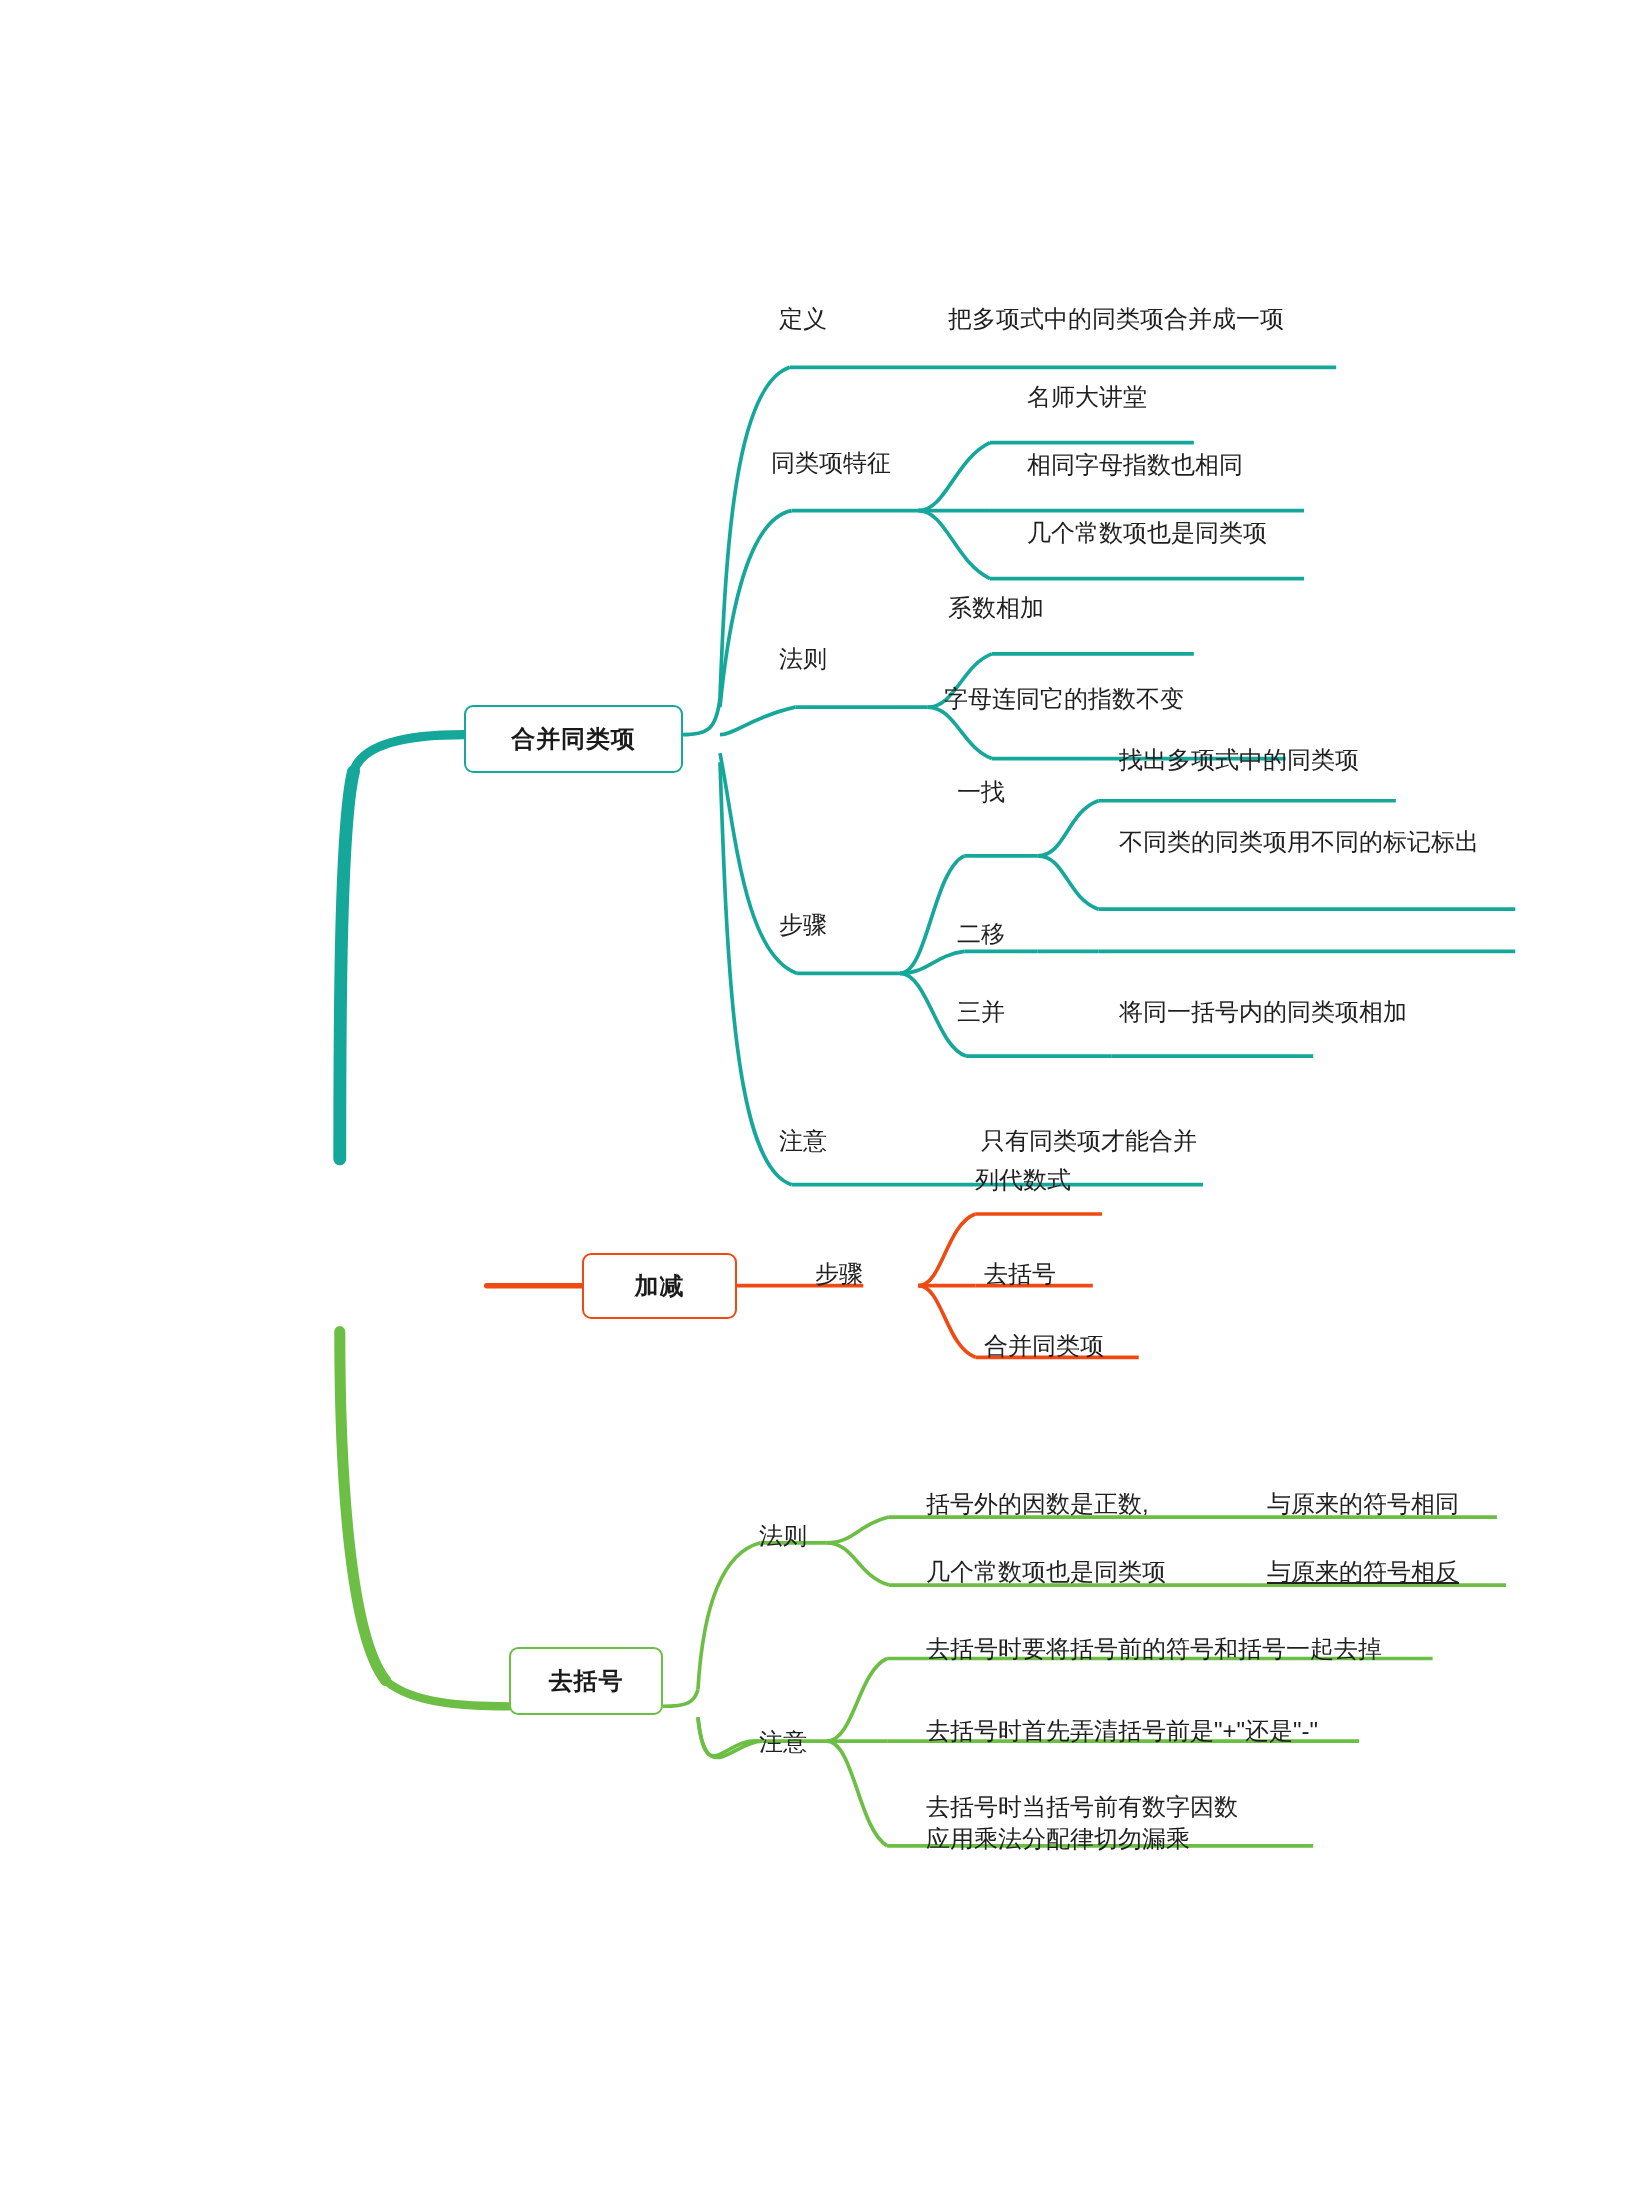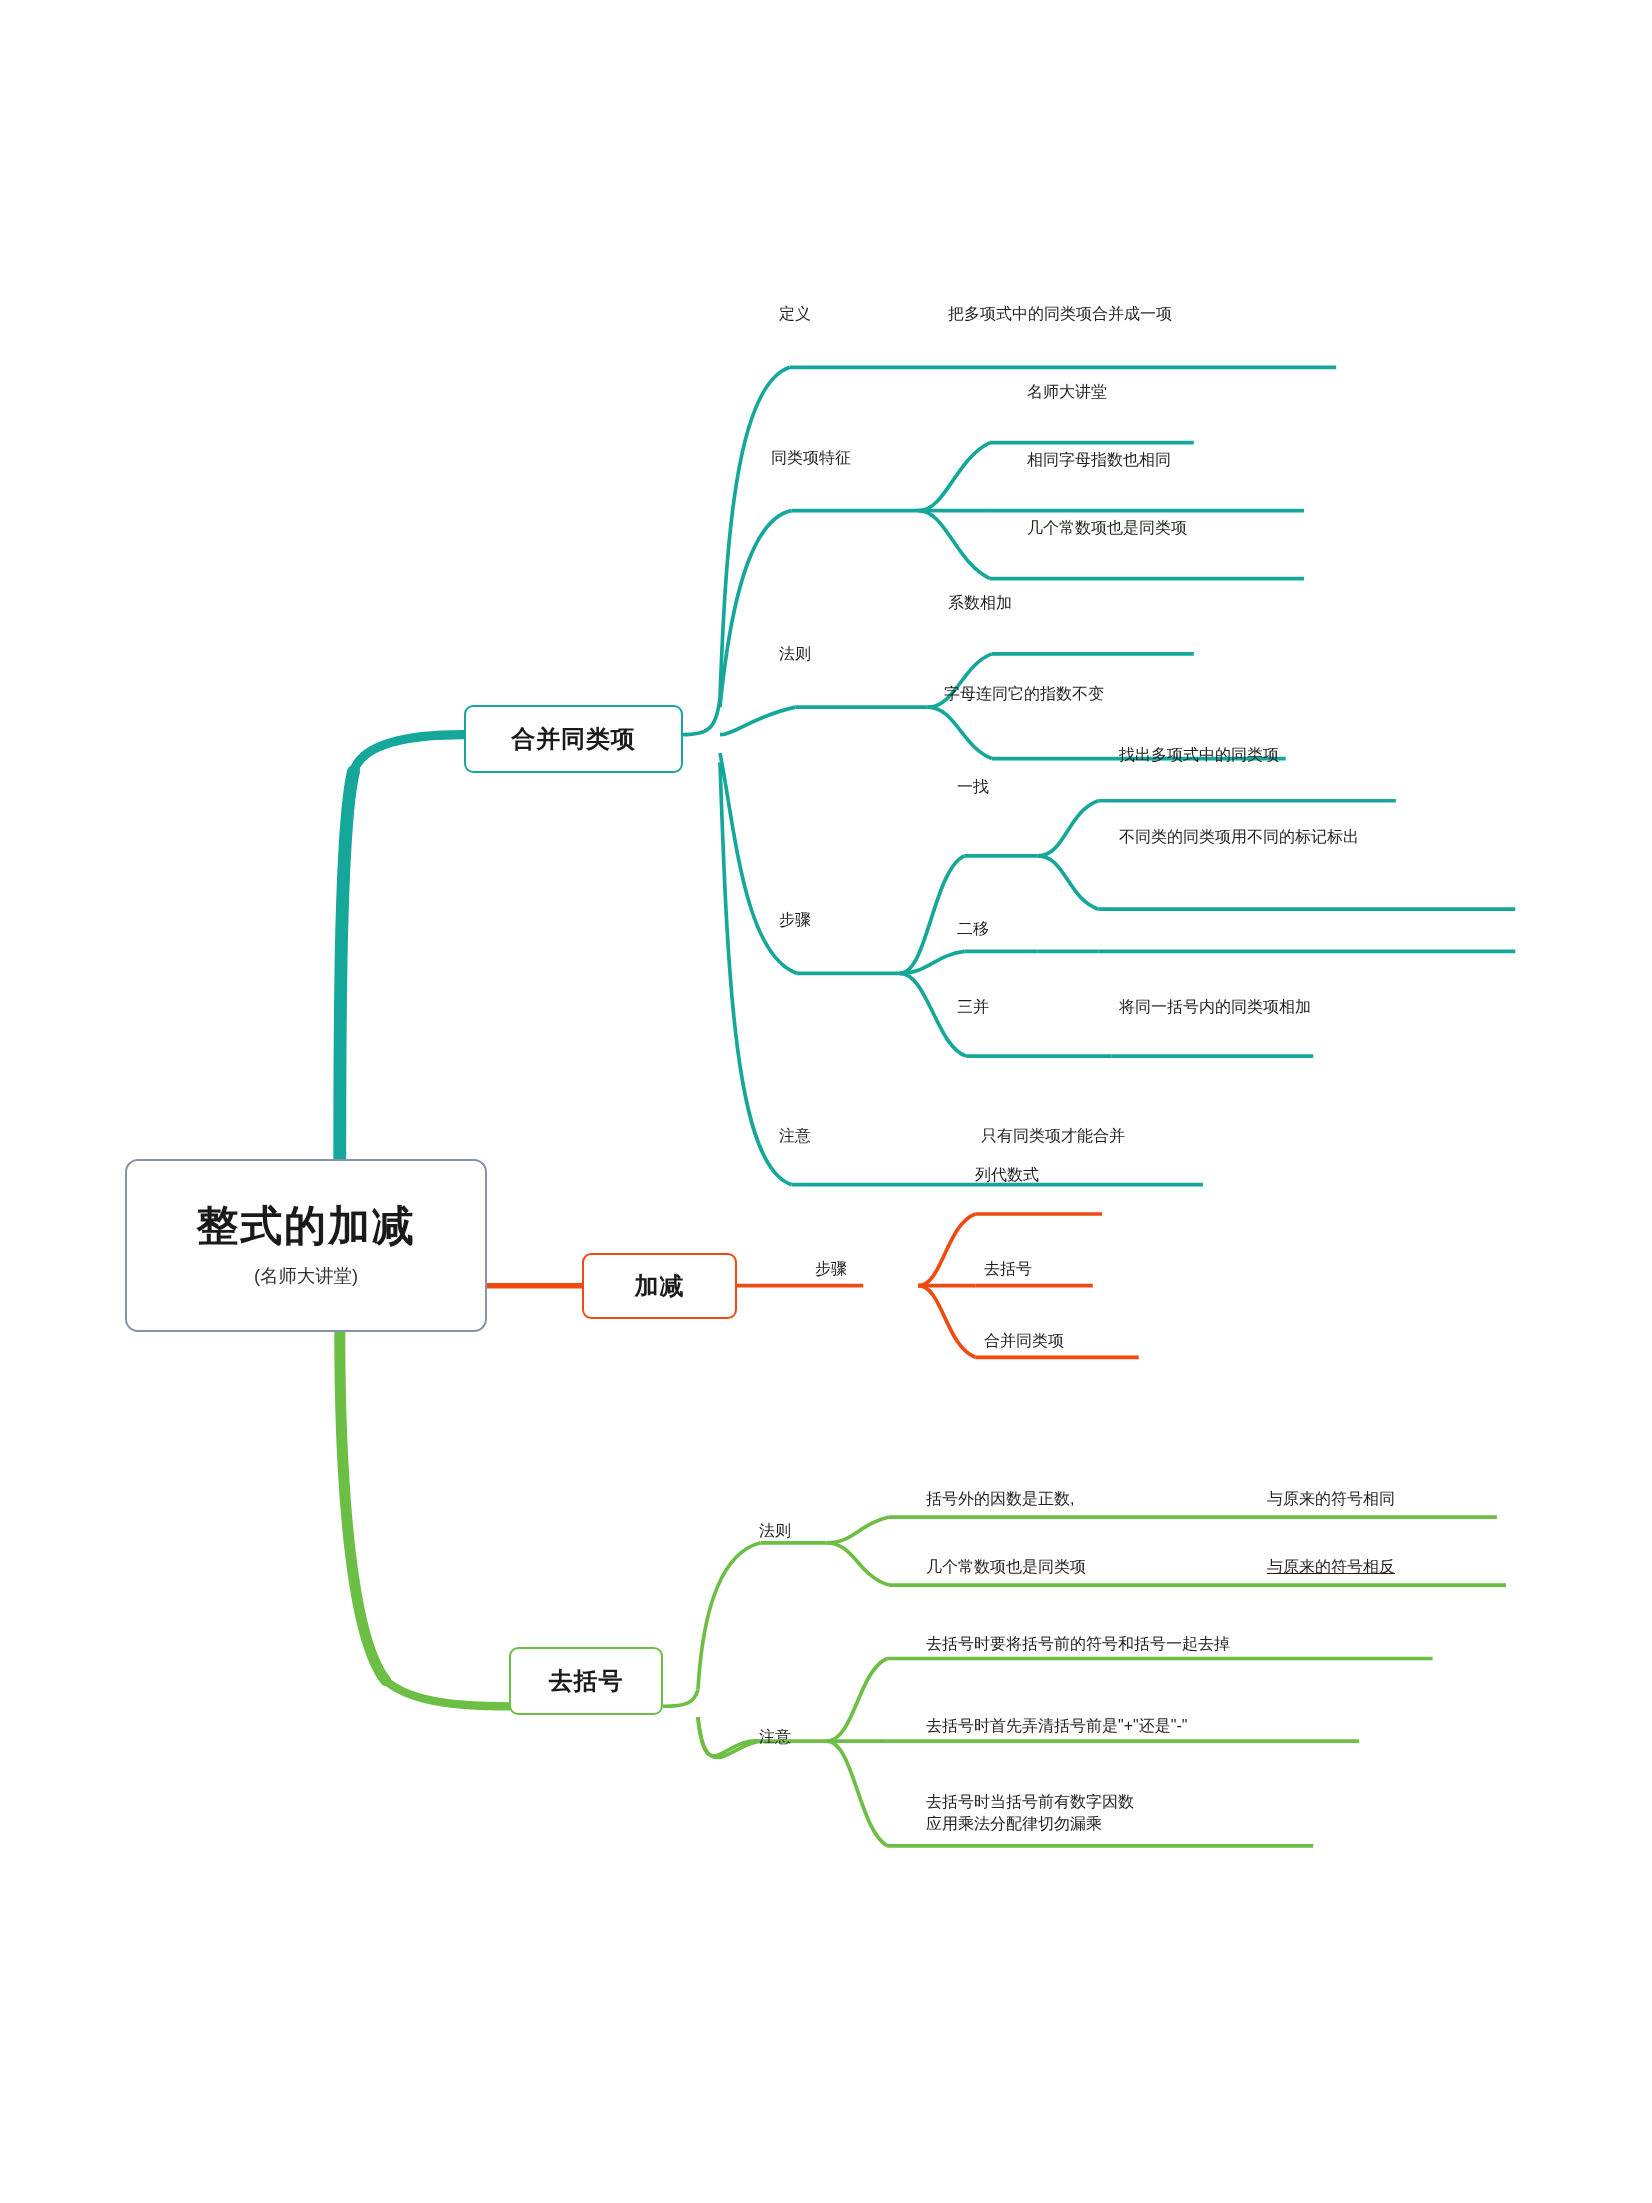--- a/index.html
+++ b/index.html
@@ -73,21 +73,21 @@
   .branch-orange { border: 2.8px solid #ef4a12; }
   .branch-green { border: 2.8px solid #6cbe45; }
 
   #branch-1 { left: 464px; top: 705px; width: 219px; height: 68px; }
   #branch-2 { left: 582px; top: 1253px; width: 155px; height: 66px; }
   #branch-3 { left: 509px; top: 1647px; width: 154px; height: 68px; }
 
   
   .lbl {
     position: absolute;
-    font-size: 16px;
+    font-size: 24px;
     color: #1f1f1f;
     white-space: pre;
     line-height: 1.35;
   }
 
   
   .footer {
     position: absolute;
     left: 0;
     top: 2129px;
@@ -182,24 +182,20 @@
     <path d="M 968 1726 L 1640 1726" stroke="#6cbe45" stroke-width="4" fill="none"></path>
 
     <path d="M 900 1896 C 930 1896 934 1820 966 1806" stroke="#6cbe45" stroke-width="4" fill="none"></path>
     <path d="M 966 1806 L 1560 1806" stroke="#6cbe45" stroke-width="4" fill="none"></path>
     <path d="M 900 1896 L 966 1896" stroke="#6cbe45" stroke-width="4" fill="none"></path>
     <path d="M 966 1896 L 1480 1896" stroke="#6cbe45" stroke-width="4" fill="none"></path>
     <path d="M 900 1896 C 930 1896 934 1990 966 2010" stroke="#6cbe45" stroke-width="4" fill="none"></path>
     <path d="M 966 2010 L 1430 2010" stroke="#6cbe45" stroke-width="4" fill="none"></path>
   </svg>
 
-  <div class="node root-box">
-    <div class="root-title">整式的加减</div>
-    <div class="root-sub">(名师大讲堂)</div>
-  </div>
 
   <div id="branch-1" class="node branch-box branch-teal">
     <span>合并同类项</span>
   </div>
   <div id="branch-2" class="node branch-box branch-orange">
     <span>加减</span>
   </div>
   <div id="branch-3" class="node branch-box branch-green">
     <span>去括号</span>
   </div>

